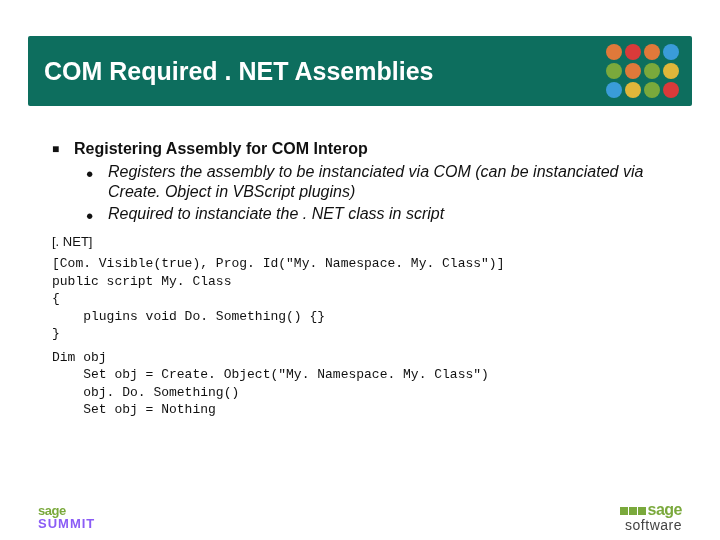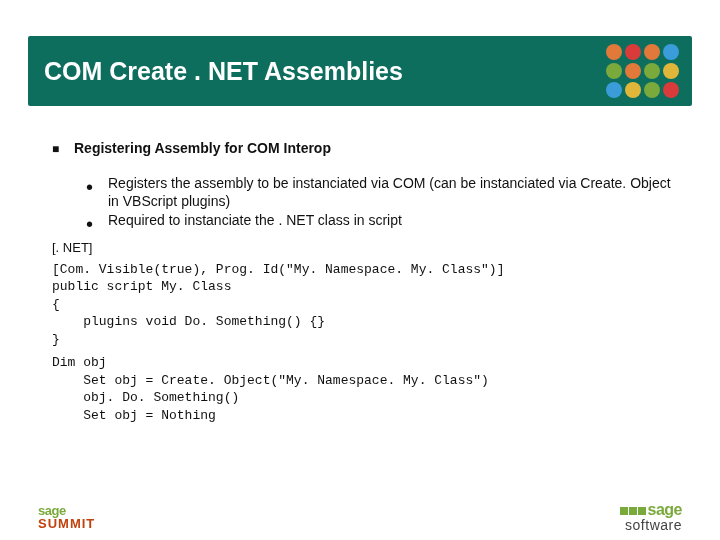--- a/index.html
+++ b/index.html
@@ -34,44 +34,45 @@
   .logo-dots .dot {
     width: 16px; height: 16px; border-radius: 50%;
   }
 
   .content {
     position: absolute;
     left: 52px; right: 40px; top: 140px;
     color: #111;
   }
   .main-bullet {
-    font-size: 14px;
+    font-size: 16px;
     font-weight: 700;
-    margin-bottom: 19px;
+    margin-bottom: 4px;
     position: relative;
     padding-left: 22px;
   }
   .main-bullet::before {
     content: "■";
     position: absolute;
     left: 0; top: 2px;
     font-size: 12px;
     color: #111;
   }
   .sub-bullets {
     list-style: none;
     margin-left: 34px;
     margin-bottom: 10px;
   }
   .sub-bullets li {
-    font-size: 14px;
+    font-size: 16px;
     line-height: 1.25;
     position: relative;
     padding-left: 22px;
     margin-bottom: 2px;
+    font-style: italic;
   }
   .sub-bullets li::before {
     content: "•";
     position: absolute;
     left: 0; top: 0;
     font-size: 20px;
     color: #111;
   }
 
   .code-block {
@@ -90,21 +91,21 @@
     margin-top: 8px;
   }
 
   .footer-left {
     position: absolute;
     left: 38px; bottom: 10px;
     font-size: 10px;
     line-height: 1;
   }
   .footer-left .sage { color: #7aa93c; font-weight: 700; display: block; font-size: 13px; letter-spacing: -0.5px; }
-  .footer-left .summit { color: #c2410c; font-weight: 700; font-size: 13px; letter-spacing: 1px; }
+  .footer-left .summit { color: #8b5cf6; font-weight: 700; font-size: 13px; letter-spacing: 1px; }
 
   .footer-right {
     position: absolute;
     right: 38px; bottom: 8px;
     text-align: right;
     line-height: 1;
   }
   .footer-right .blocks {
     display: inline-flex; gap: 1px; margin-right: 2px; vertical-align: middle;
   }
@@ -117,21 +118,21 @@
   .footer-right .software {
     display: block; color: #444; font-size: 14px; letter-spacing: 0.5px;
   }
 </style>
 </head>
 <body>
 
 <div class="slide">
 
   <div class="title-band">
-    <h1>COM Create . NET Assemblies</h1>
+    <h1>COM Required . NET Assemblies</h1>
   </div>
 
   <div class="logo-dots">
     <span class="dot" style="background:#e0793a"></span>
     <span class="dot" style="background:#d93a3a"></span>
     <span class="dot" style="background:#e0793a"></span>
     <span class="dot" style="background:#3a9cd9"></span>
     <span class="dot" style="background:#7aa93c"></span>
     <span class="dot" style="background:#e0793a"></span>
     <span class="dot" style="background:#7aa93c"></span>

